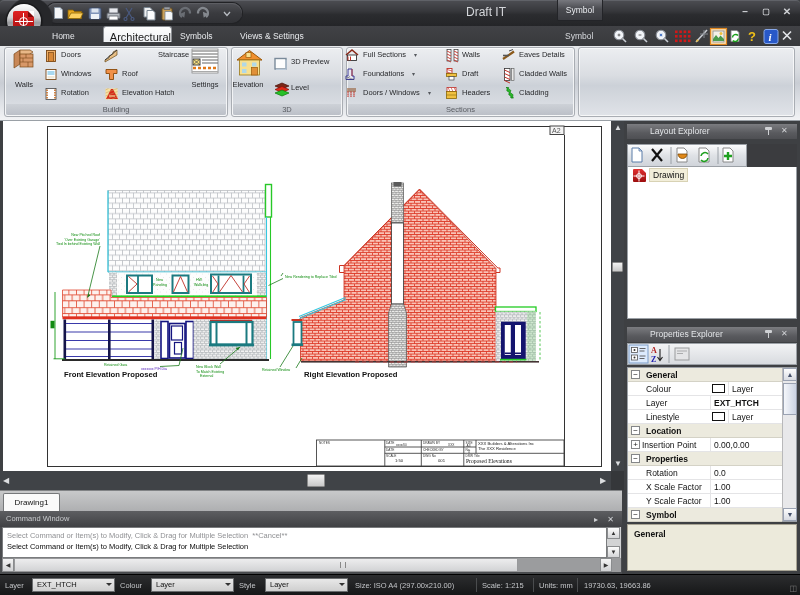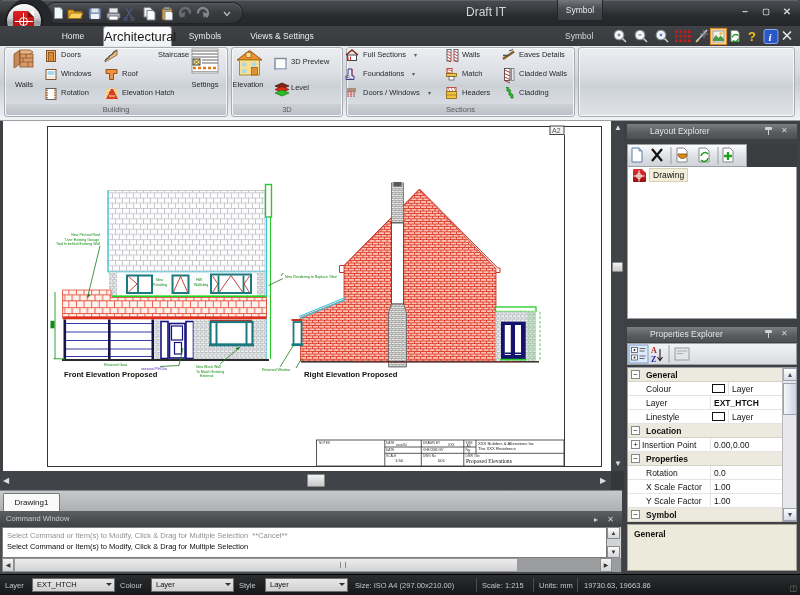--- a/index.html
+++ b/index.html
@@ -22,22 +22,22 @@
 #orbtarget:after { content:""; position:absolute; left:-5px; top:2.5px; width:18px; height:1.5px; background:#fff; }
 #qatbox { left:46px; top:3px; width:196px; height:20px; border-radius:10px;
   background:linear-gradient(#515257,#3a3b3f 50%,#313236); box-shadow:0 0 0 1px #212225, inset 0 1px 0 #5d5e63; }
 #apptitle { left:466px; top:5px; width:80px; color:#d4d6da; font-size:12px; }
 #symbtn { left:557px; top:0px; width:46px; height:21px; background:linear-gradient(#77787e,#4a4b50 45%,#3c3d42);
   border:1px solid #232428; border-top:none; border-radius:0 0 2px 2px; color:#eceef2; font-size:8.5px; text-align:center; line-height:20px; }
 .winbtn { top:6px; width:12px; height:11px; color:#cfd1d5; font-size:10px; line-height:11px; text-align:center; font-weight:bold; }
 
 
 #tabrow { left:0; top:26px; width:800px; height:20px; background:linear-gradient(#414246,#38393c); }
-.rtab { top:26px; height:20px; color:#e8eaed; font-size:8.5px; text-align:center; line-height:20px; }
-#tabsel { left:103px; top:26px; width:69px; height:22px; background:linear-gradient(#fdfdfd,#eef0f3); border-radius:3px 3px 0 0; color:#1a1a1a; font-size:13px; text-align:left; line-height:20px; border:1px solid #8c8f94; border-bottom:none; }
+.rtab { top:26px; height:20px; color:#e8eaed; font-size:8.5px; text-align:left; line-height:20px; }
+#tabsel { left:103px; top:26px; width:69px; height:16px; background:linear-gradient(#fdfdfd,#eef0f3); border-radius:3px 3px 0 0; color:#1a1a1a; font-size:11px; text-align:right; line-height:20px; border:1px solid #8c8f94; border-bottom:none; }
 #symlbl { left:565px; top:26px; width:40px; height:20px; color:#d8dade; font-size:8.5px; line-height:20px; }
 
 
 #ribbon { left:0; top:46px; width:800px; height:75px;
   background:linear-gradient(#e7e9ec 0%, #d6d9de 35%, #c9cdd4 50%, #dde0e5 75%, #f2f3f5 100%); border-bottom:1px solid #9aa0a6; }
 .rgroup { top:47px; height:70px; border:1px solid #a9adb3; border-radius:3px;
   background:linear-gradient(#eceef1 0%, #dadde2 40%, #ccd1d8 55%, #e0e3e8 100%); box-shadow:inset 0 0 0 1px rgba(255,255,255,.7); }
 .glabel { position:absolute; left:1px; right:1px; bottom:1px; height:11px; border-radius:0 0 2px 2px;
   background:linear-gradient(#cdd1d7,#bcc0c8); color:#585b61; font-size:7.5px; text-align:center; line-height:11px; }
 .rsmall { position:absolute; font-size:7.5px; color:#27282b; }
@@ -293,21 +293,21 @@
 <div class="abs rbig" style="left:230px;top:80px;width:36px;">Elevation</div>
 <div class="abs rsmall" style="left:291px;top:57px;">3D Preview</div>
 <div class="abs rsmall" style="left:291px;top:83px;">Level</div>
 <div class="abs rsmall" style="left:363px;top:50px;">Full Sections</div>
 <div class="abs darr" style="left:414px;top:51px;">▾</div>
 <div class="abs rsmall" style="left:363px;top:69px;">Foundations</div>
 <div class="abs darr" style="left:412px;top:70px;">▾</div>
 <div class="abs rsmall" style="left:363px;top:88px;">Doors / Windows</div>
 <div class="abs darr" style="left:428px;top:89px;">▾</div>
 <div class="abs rsmall" style="left:462px;top:50px;">Walls</div>
-<div class="abs rsmall" style="left:462px;top:69px;">Match</div>
+<div class="abs rsmall" style="left:462px;top:69px;">Draft</div>
 <div class="abs rsmall" style="left:462px;top:88px;">Headers</div>
 <div class="abs rsmall" style="left:519px;top:50px;">Eaves Details</div>
 <div class="abs rsmall" style="left:519px;top:69px;">Cladded Walls</div>
 <div class="abs rsmall" style="left:519px;top:88px;">Cladding</div>
 
 <div class="abs" id="canvas"></div>
 <svg class="abs" id="drawing" style="left:0;top:121px;" width="611" height="350" viewBox="0 121 611 350">
 <defs>
 <pattern id="shg" width="7" height="10.4" patternUnits="userSpaceOnUse">
   <rect width="7" height="10.4" fill="#fdfdfd"></rect>

